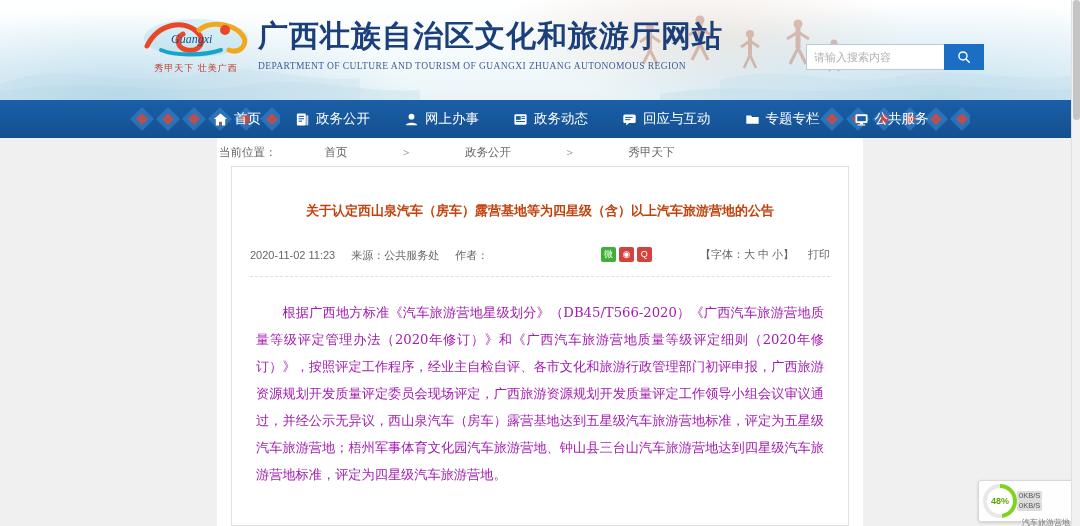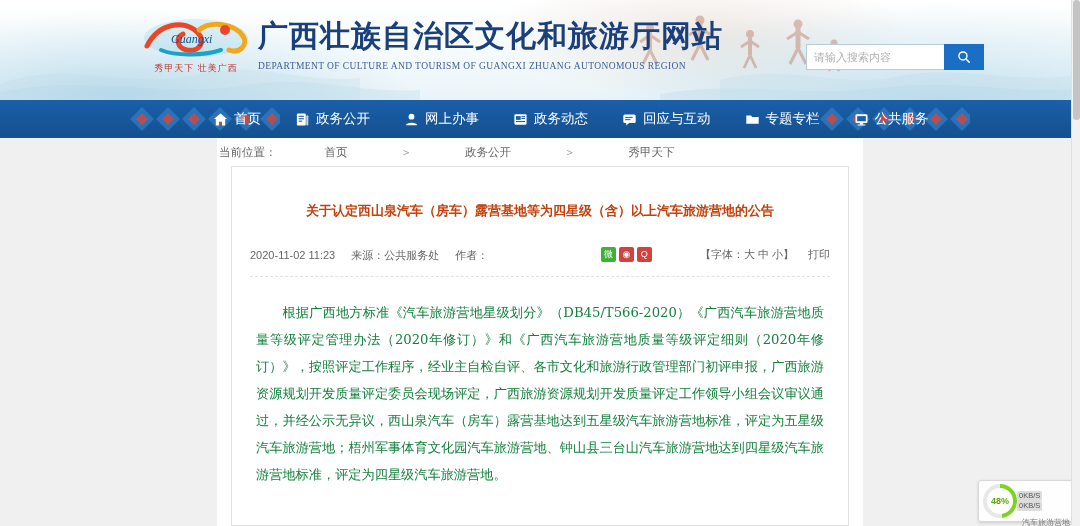--- a/index.html
+++ b/index.html
@@ -149,21 +149,21 @@
     width: 15px; height: 15px; border-radius: 2px;
     display: flex; align-items: center; justify-content: center;
     font-size: 9px; color: #fff; cursor: pointer;
   }
   .font-size-ctl { color: #666; font-size: 11px; }
   .font-size-ctl span { cursor: pointer; }
   .print-btn { color: #666; font-size: 11px; cursor: pointer; }
 
   .doc-body {
     font-family: "DejaVu Serif", "Liberation Serif", serif;
-    font-size: 13.2px; color: #15803d; line-height: 2.05;
+    font-size: 13.2px; color: #a21caf; line-height: 2.05;
     padding: 22px 6px 0 6px;
     text-align: justify;
   }
   .doc-body p { text-indent: 2em; margin-bottom: 2px; }
 
   
   .float-widget {
     position: absolute; right: 6px; bottom: 4px;
     width: 96px; height: 42px;
     background: rgba(255,255,255,0.92);

